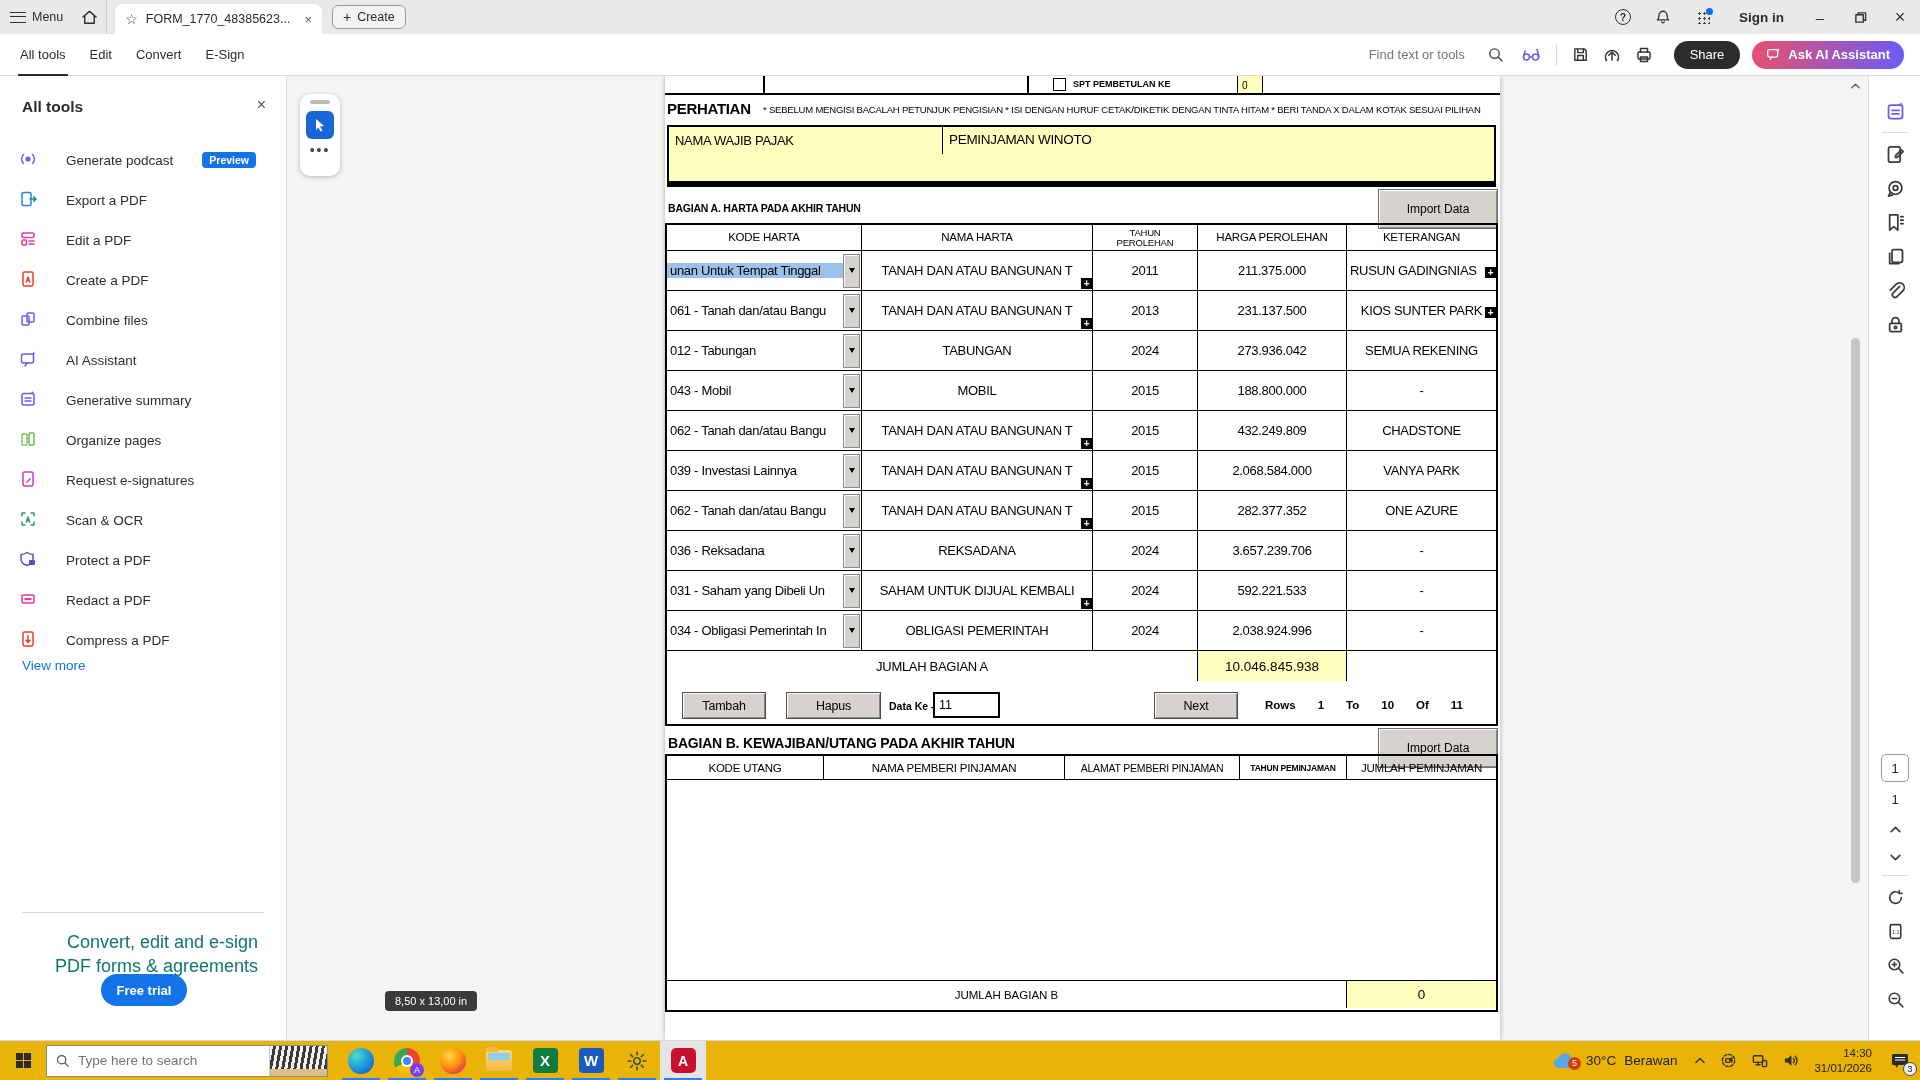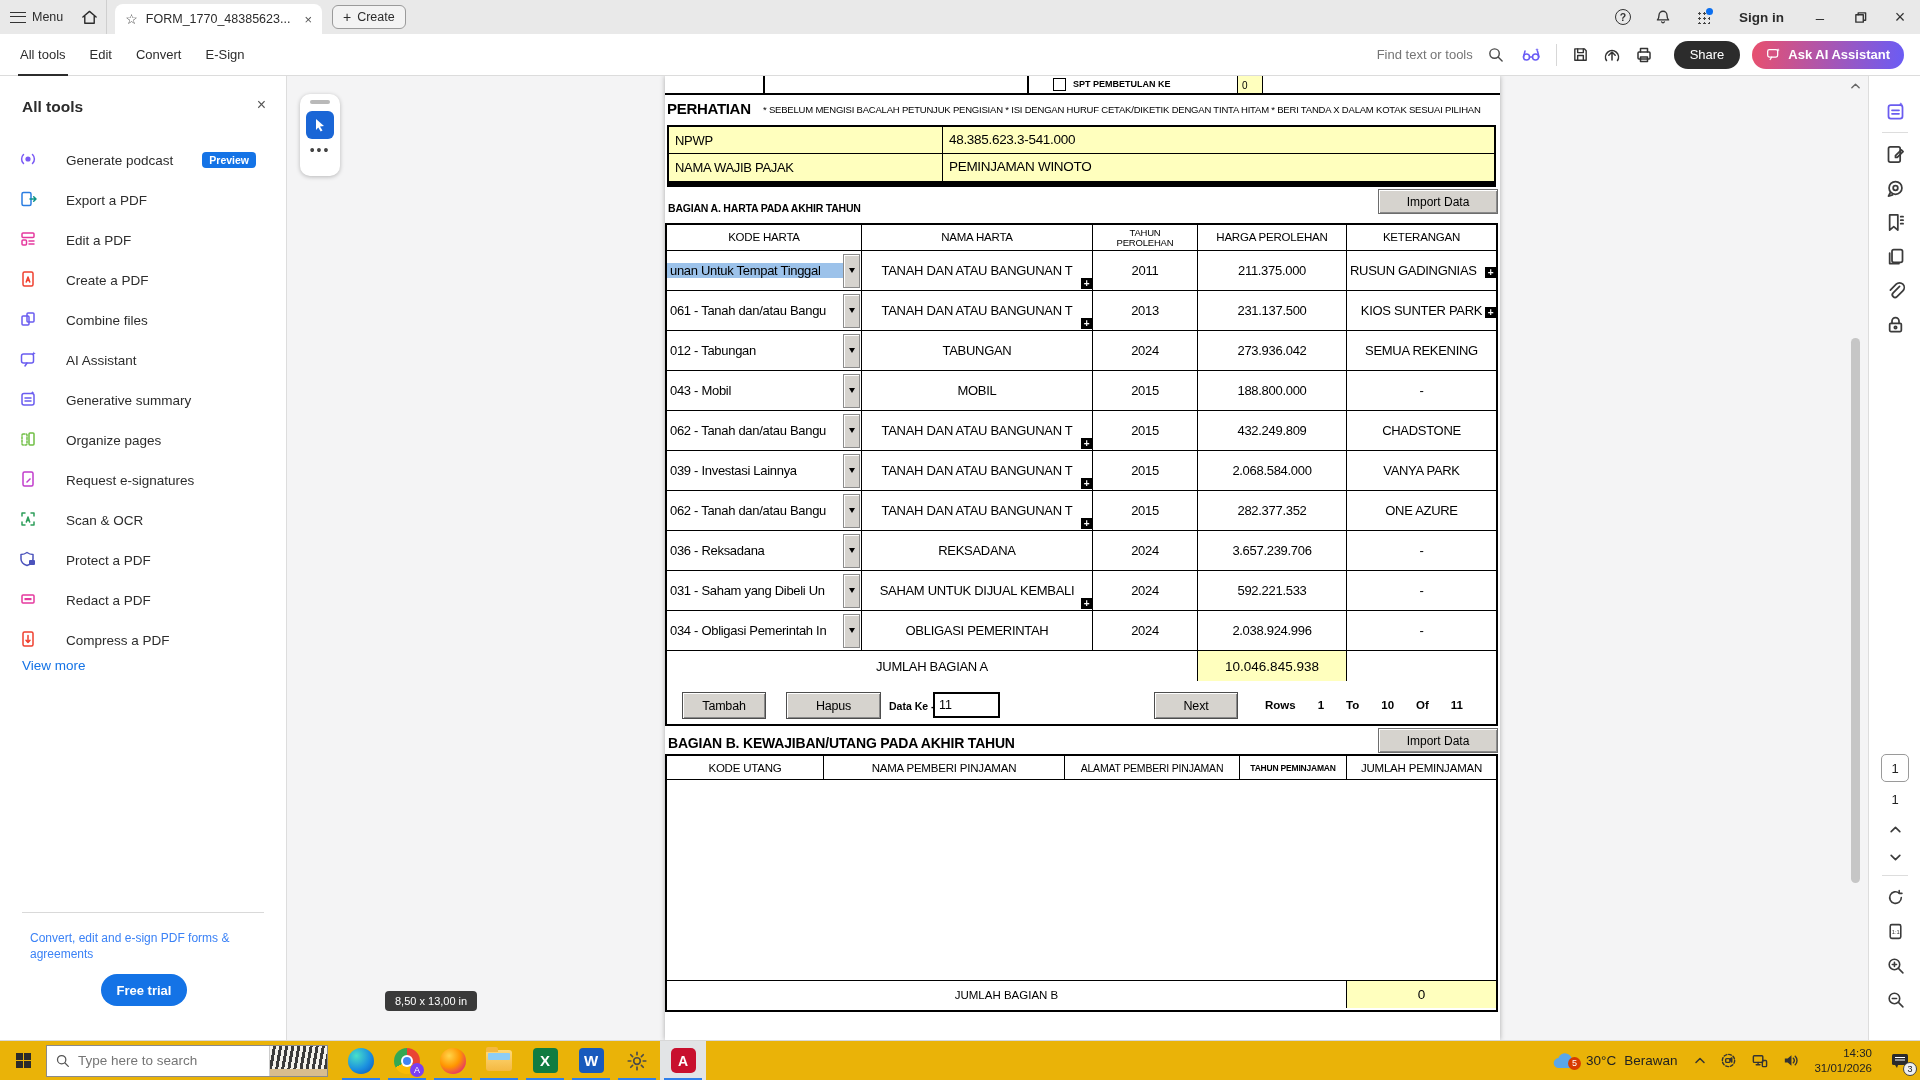--- a/index.html
+++ b/index.html
@@ -13,36 +13,36 @@
   .winctl{width:40px;height:34px;display:flex;align-items:center;justify-content:center;font-size:15px;color:#333}
   .hamb{width:16px;height:11px;border-top:1.6px solid #333;border-bottom:1.6px solid #333;position:relative}
   .hamb:before{content:"";position:absolute;left:0;right:0;top:3.6px;border-top:1.6px solid #333}
   .dotgrid{width:13px;height:13px;background-image:radial-gradient(#444 1.1px,transparent 1.3px);background-size:5px 5px;position:relative}
   .dotgrid .bdot{position:absolute;right:-3px;top:-3px;width:7px;height:7px;border-radius:50%;background:#0b6ff0}
   .qcirc{width:16px;height:16px;border:1.5px solid #333;border-radius:50%;font-size:10.5px;display:flex;align-items:center;justify-content:center;color:#333;font-weight:bold}
   
   .toolbar{position:absolute;left:0;top:34px;width:1920px;height:42px;background:#fff;border-bottom:1px solid #dcdcdc;display:flex;align-items:center}
   .ttab{font-size:13px;color:#2c2c2c;padding:0 12px;height:42px;display:flex;align-items:center;position:relative;cursor:pointer}
   .ttab.active:after{content:"";position:absolute;left:10px;right:10px;bottom:0;border-bottom:2.5px solid #2c2c2c}
-  .findbox{display:flex;align-items:center;font-size:13px;color:#4b4b4b}
+  .findbox{display:flex;align-items:center;gap:8px;font-size:13px;color:#4b4b4b}
   .findbox input{border:none;outline:none;font-size:13px;width:110px;color:#4b4b4b;font-family:"Liberation Sans",sans-serif}
   .pill-share{background:#2c2c2c;color:#fff;border-radius:16px;height:28px;padding:0 16px;display:flex;align-items:center;font-size:13px;margin-left:14px}
   .pill-ai{background:linear-gradient(95deg,#e8506e,#6a5cf5);color:#fff;border-radius:16px;height:28px;padding:0 14px;display:flex;align-items:center;gap:7px;font-size:13px;margin-left:12px;font-weight:bold}
   .vdiv{width:1px;height:22px;background:#d7d7d7;margin:0 8px}
   svg.ic{fill:none;stroke:currentColor;stroke-width:1.5;stroke-linecap:round;stroke-linejoin:round}
   
   .sidebar{position:absolute;left:0;top:76px;width:287px;height:964px;background:#fff;border-right:1px solid #dddddd}
   .sb-title{position:absolute;left:22px;top:22px;font-size:15.5px;font-weight:bold;color:#2c2c2c}
   .sb-close{position:absolute;right:20px;top:20px;font-size:16px;color:#555;cursor:pointer}
   .sb-item{position:absolute;left:19px;display:flex;align-items:flex-end;gap:29px;height:30px;cursor:pointer}
   .sb-item .lab{font-size:13.5px;color:#2c2c2c}
   .badge{background:#1473e6;color:#fff;font-size:10.5px;border-radius:4px;padding:2px 7px;font-weight:bold}
   .viewmore{position:absolute;left:22px;top:582px;font-size:13.5px;color:#1473e6;cursor:pointer}
   .sb-divider{position:absolute;left:22px;right:22px;top:836px;border-top:1px solid #d9d9d9}
-  .promo{position:absolute;left:30px;top:854px;width:228px;text-align:left;font-size:12px;color:#3b82f6;line-height:1.35}
+  .promo{position:absolute;left:30px;top:854px;width:228px;text-align:right;font-size:18px;color:#0f766e;line-height:1.35}
   .freetrial{position:absolute;left:101px;top:898px;width:86px;height:32px;background:#1473e6;color:#fff;border-radius:16px;display:flex;align-items:center;justify-content:center;font-size:13px;font-weight:bold;cursor:pointer}
   
   .viewer{position:absolute;left:287px;top:76px;width:1581px;height:964px;background:#f4f4f5;overflow:hidden}
   .floattool{position:absolute;left:13px;top:18px;width:40px;height:82px;background:#fff;border-radius:10px;box-shadow:0 1px 4px rgba(0,0,0,.25);display:flex;flex-direction:column;align-items:center;padding-top:6px;gap:7px}
   .handle{width:20px;height:4px;border-radius:2px;background:#b9b9b9}
   .seltool{width:28px;height:28px;border-radius:6px;background:#1a66d6;display:flex;align-items:center;justify-content:center}
   .dots3{color:#444;font-size:14px;letter-spacing:2px;line-height:8px}
   .sizetip{position:absolute;left:98px;top:915px;background:#3a3a3a;color:#fff;font-size:11px;padding:4px 10px;border-radius:4px}
   .vscroll{position:absolute;right:6px;top:0;width:13px;height:964px}
   .vthumb{position:absolute;left:2px;top:262px;width:9px;height:545px;background:#c6c6c6;border-radius:5px}
@@ -51,21 +51,21 @@
   .yellow{background:#ffffbe}
   .toprow{position:absolute;left:0;top:0;width:835px;height:19px;border-bottom:2.5px solid #000;overflow:hidden}
   .perh{position:absolute;left:2px;top:24px;font-size:15px;font-weight:bold;letter-spacing:-.3px}
   .perhnotes{position:absolute;left:98px;top:28px;font-size:9.5px;font-weight:normal;letter-spacing:-.2px}
   .npwpbox{position:absolute;left:2px;top:49px;width:829px;height:62px;border:2px solid #000;border-bottom:6px solid #000}
   .nrow{display:flex;height:27px;border-bottom:1.5px solid #000}
   .nrow:last-child{border-bottom:none}
   .nlab{width:273px;padding:6px 0 0 6px;font-size:13px;letter-spacing:-.3px}
   .nval{flex:1;border-left:1.5px solid #000;padding:5px 0 0 6px;font-size:13.5px;letter-spacing:-.3px}
   .atitle{position:absolute;left:3px;top:126px;font-size:10.5px;font-weight:bold;letter-spacing:-.2px}
-  .impbtn{position:absolute;width:120px;height:25px;background:#d6d3ce;border:1px solid #6d6d6d;box-shadow:inset 1px 1px 0 #fff,inset -1px -1px 0 #8a8a8a;display:flex;align-items:center;justify-content:center;font-size:12px;cursor:pointer}
+  .impbtn{position:absolute;width:120px;height:40px;background:#d6d3ce;border:1px solid #6d6d6d;box-shadow:inset 1px 1px 0 #fff,inset -1px -1px 0 #8a8a8a;display:flex;align-items:center;justify-content:center;font-size:12px;cursor:pointer}
   .secA{position:absolute;left:0;top:147px;width:833px;height:503px;border:2px solid #000}
   .grid5a{display:grid;grid-template-columns:195px 231px 105px 149px auto}
   .hc{border-right:1.5px solid #000;border-bottom:1.5px solid #000;display:flex;align-items:center;justify-content:center;font-size:11.5px;height:26px;text-align:center;line-height:1.05;letter-spacing:-.2px}
   .cc{border-right:1.5px solid #000;border-bottom:1.5px solid #000;height:40px;display:flex;align-items:center;justify-content:center;font-size:13px;letter-spacing:-.3px;position:relative;overflow:hidden;white-space:nowrap}
   .lastc{border-right:none}
   .kcell{justify-content:flex-end;padding:0}
   .ktxt{flex:1;padding-left:3px;overflow:hidden;white-space:nowrap}
   .ddbtn{width:17px;height:34px;background:#d6d3ce;border:1px solid #8a8a8a;box-shadow:inset 1px 1px 0 #fff;margin-right:1px;display:flex;align-items:center;justify-content:center;flex:none;cursor:pointer}
   .ddbtn i{width:0;height:0;border-left:3.5px solid transparent;border-right:3.5px solid transparent;border-top:5px solid #000}
   .plus{position:absolute;width:11px;height:11px;background:#000;color:#fff;font-size:10px;line-height:11px;text-align:center;font-weight:bold}
@@ -336,24 +336,20 @@
       <div class="abs" style="left:388px;top:2px;width:13px;height:13px;border:1.6px solid #000"></div>
       <div class="abs" style="left:408px;top:3px;font-size:9px;font-weight:bold">SPT PEMBETULAN KE</div>
       <div class="abs yellow" style="left:572px;top:0;width:26px;height:18px;border-left:1.6px solid #000;border-right:1.6px solid #000;font-size:10px;padding:4px 0 0 4px">0</div>
     </div>
 
     <div class="perh">PERHATIAN</div>
     <div class="perhnotes">* SEBELUM MENGISI BACALAH  PETUNJUK PENGISIAN  * ISI DENGAN HURUF CETAK/DIKETIK DENGAN TINTA HITAM  * BERI TANDA X DALAM KOTAK SESUAI PILIHAN</div>
 
     <div class="npwpbox yellow">
       <div class="nrow">
-        <div class="nlab">NPWP</div>
-        <div class="nval">48.385.623.3-541.000</div>
-      </div>
-      <div class="nrow">
         <div class="nlab">NAMA WAJIB PAJAK</div>
         <div class="nval">PEMINJAMAN WINOTO</div>
       </div>
     </div>
 
     <div class="atitle">BAGIAN A. HARTA PADA AKHIR TAHUN</div>
     <div class="impbtn" style="left:713px;top:113px">Import Data</div>
 
     <div class="secA">
       <div class="grid5a">

